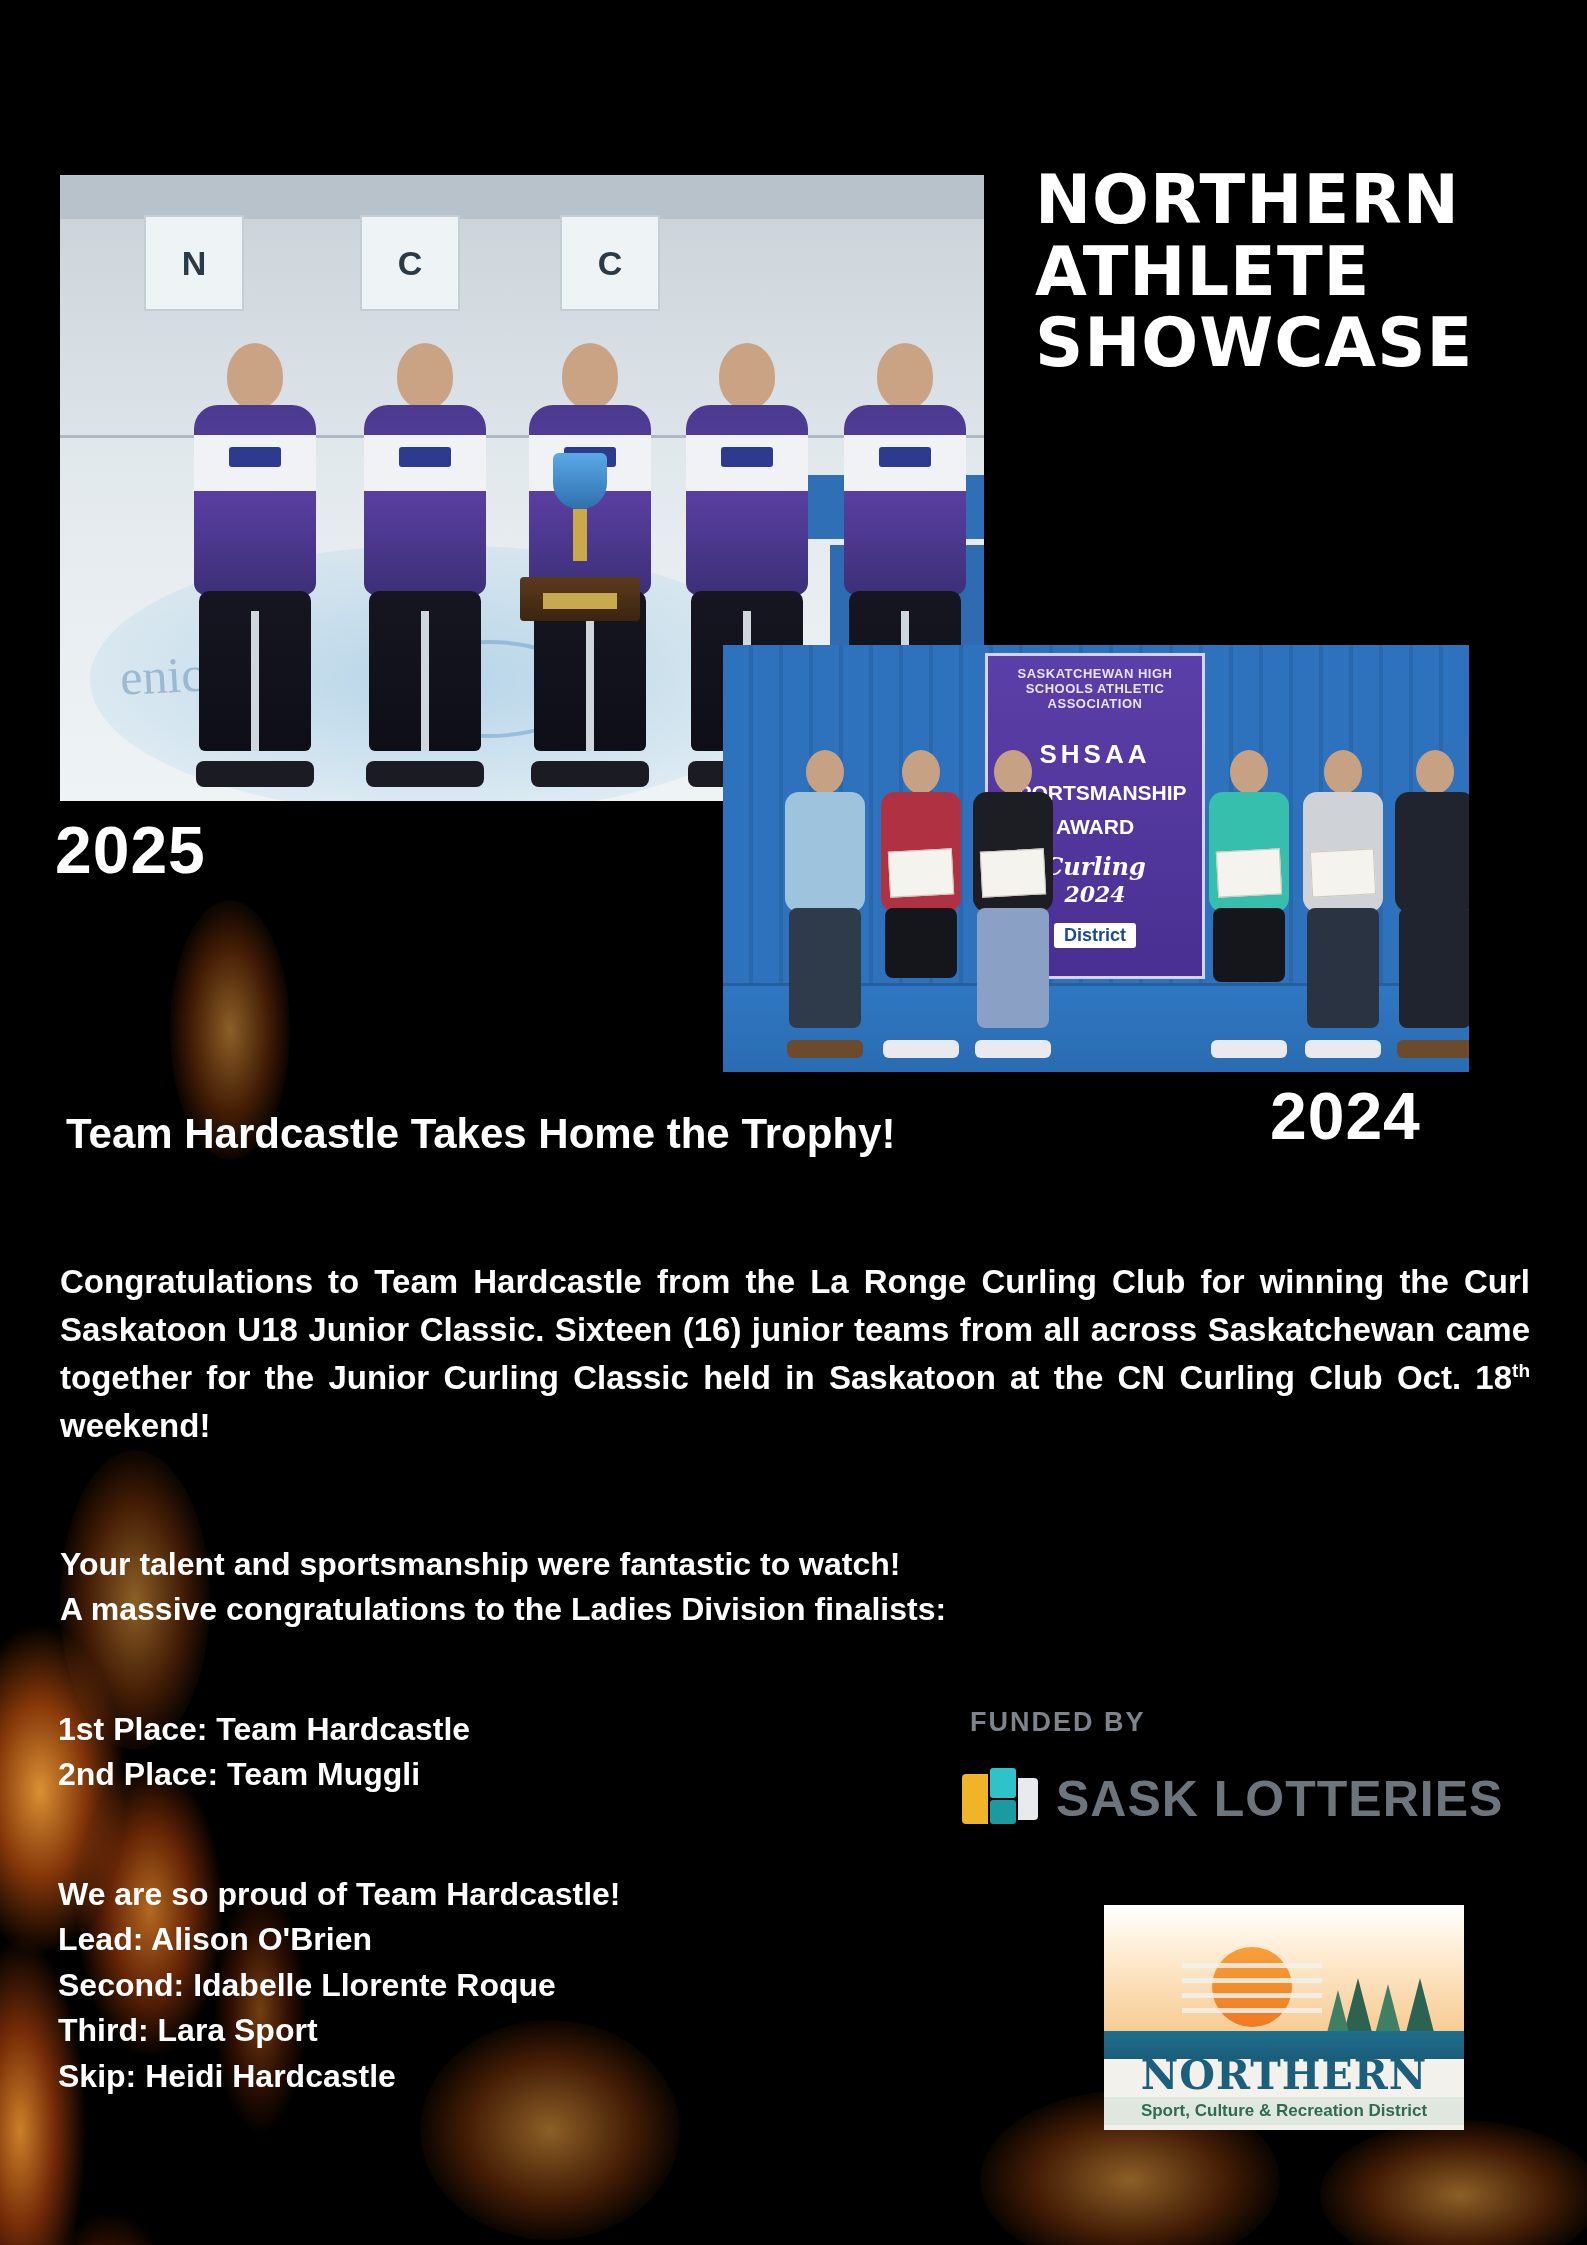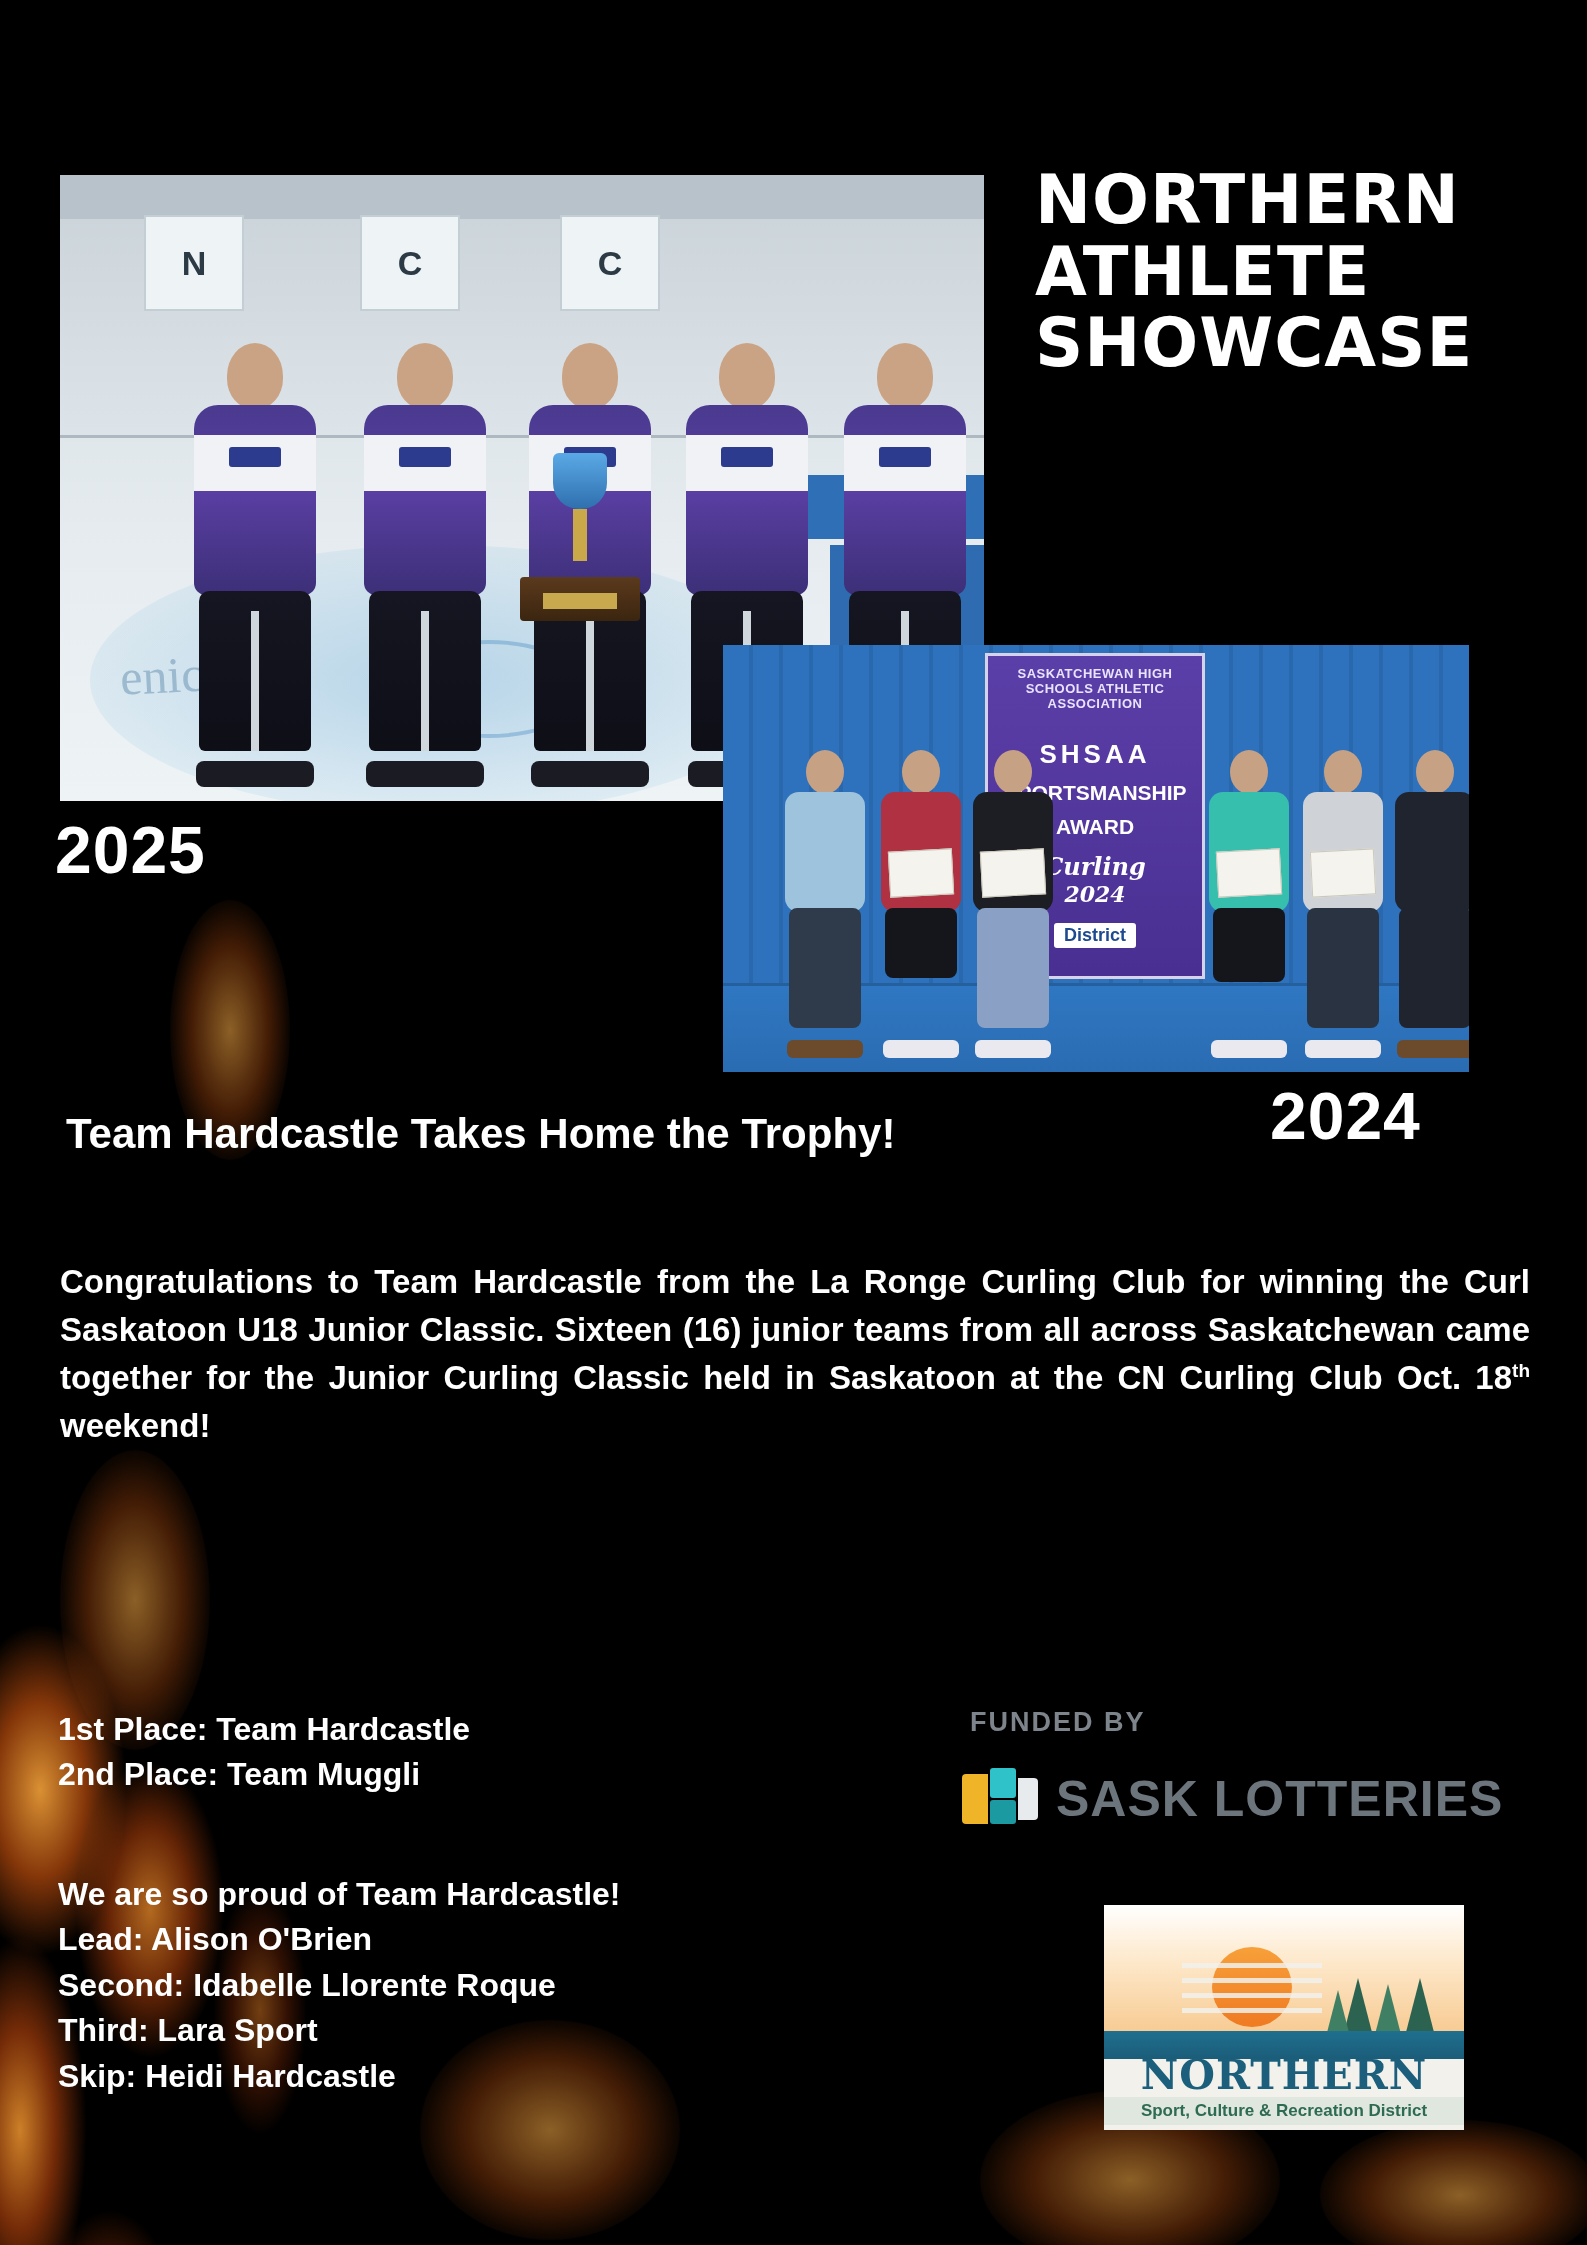--- a/index.html
+++ b/index.html
@@ -647,20 +647,24 @@
   </div>
 
   <div class="year-2024">2024</div>
 
   <div class="headline">Team Hardcastle Takes Home the Trophy!</div>
 
   <div class="paragraph">
     <span>Congratulations to Team Hardcastle from the La Ronge Curling Club for winning the Curl Saskatoon U18 Junior Classic. Sixteen (16) junior teams from all across Saskatchewan came together for the Junior Curling Classic held in Saskatoon at the CN Curling Club Oct. 18</span><sup>th</sup><span> weekend!</span>
   </div>
 
+  <div class="block-2">
+    <div>Your talent and sportsmanship were fantastic to watch!</div>
+    <div>A massive congratulations to the Ladies Division finalists:</div>
+  </div>
 
   <div class="block-3">
     <div>1st Place: Team Hardcastle</div>
     <div>2nd Place: Team Muggli</div>
   </div>
 
   <div class="block-4">
     <div>We are so proud of Team Hardcastle!</div>
     <div>Lead: Alison O'Brien</div>
     <div>Second: Idabelle Llorente Roque</div>

